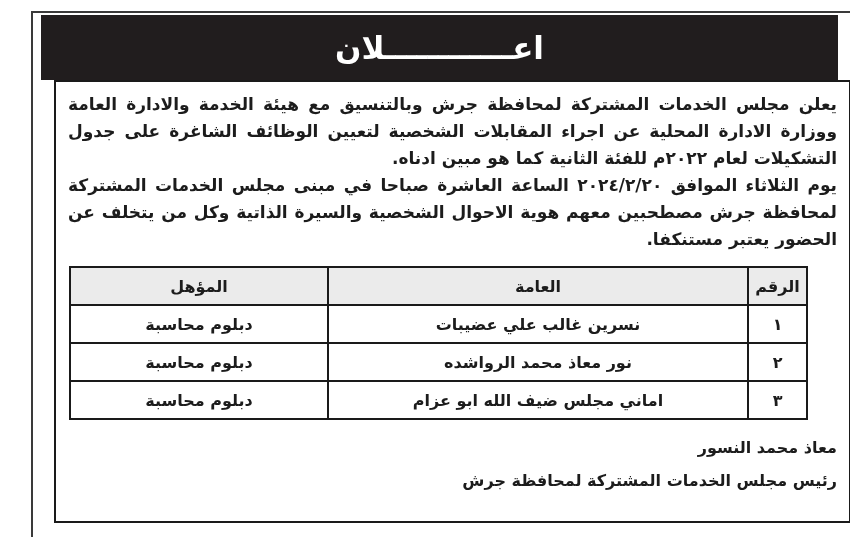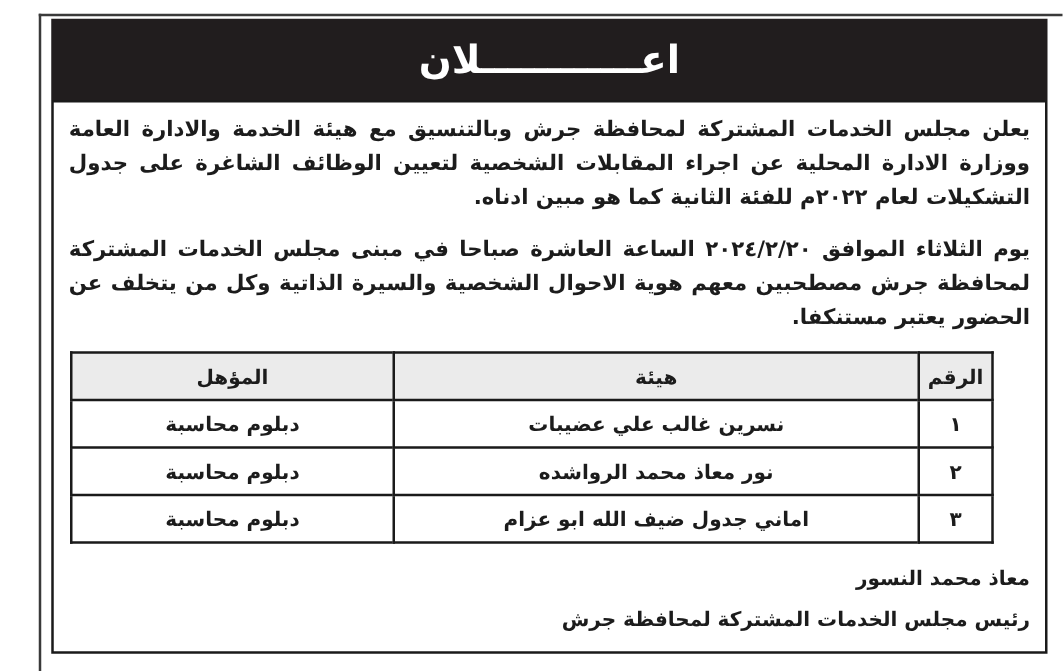--- a/index.html
+++ b/index.html
@@ -28,34 +28,34 @@
     display: flex; align-items: center; justify-content: center;
   }
   .title-bar .title-text {
     color: var(--title-text, #ffffff);
     font-size: 31px;
     direction: rtl;
     letter-spacing: 0.5px;
     text-align: right;
   }
   .body-box {
-    position: absolute; left: 41px; top: 80px;
+    position: absolute; left: 54px; top: 80px;
     width: 797px; height: 443px;
     background: #ffffff;
     border: 2px solid var(--border, #1a1a1a);
     direction: rtl;
     padding: 9px 12px 0 12px;
   }
   .para {
     font-size: 17px;
     line-height: 27px;
     text-align: justify;
     color: var(--body-text, #1c1c1c);
   }
-  .para + .para { margin-top: 15px; }
+  .para + .para { }
   .jobs-table {
     border-collapse: collapse;
     width: 739px;
     margin: 13px 29px 0 0;
     table-layout: fixed;
     direction: rtl;
   }
   .jobs-table th, .jobs-table td {
     border: 2px solid var(--border, #1a1a1a);
     height: 38px;
@@ -98,38 +98,38 @@
 
   <table class="jobs-table">
     <colgroup>
       <col class="col-number">
       <col class="col-name">
       <col class="col-qualification">
     </colgroup>
     <thead>
       <tr>
         <th>الرقم</th>
-        <th>هيئة</th>
+        <th>العامة</th>
         <th>المؤهل</th>
       </tr>
     </thead>
     <tbody>
       <tr>
         <td>١</td>
         <td>نسرين غالب علي عضيبات</td>
         <td>دبلوم محاسبة</td>
       </tr>
       <tr>
         <td>٢</td>
         <td>نور معاذ محمد الرواشده</td>
         <td>دبلوم محاسبة</td>
       </tr>
       <tr>
         <td>٣</td>
-        <td>اماني جدول ضيف الله ابو عزام</td>
+        <td>اماني مجلس ضيف الله ابو عزام</td>
         <td>دبلوم محاسبة</td>
       </tr>
     </tbody>
   </table>
 
   <div class="signature">
     <div>معاذ محمد النسور</div>
     <div>رئيس مجلس الخدمات المشتركة لمحافظة جرش</div>
   </div>
 

